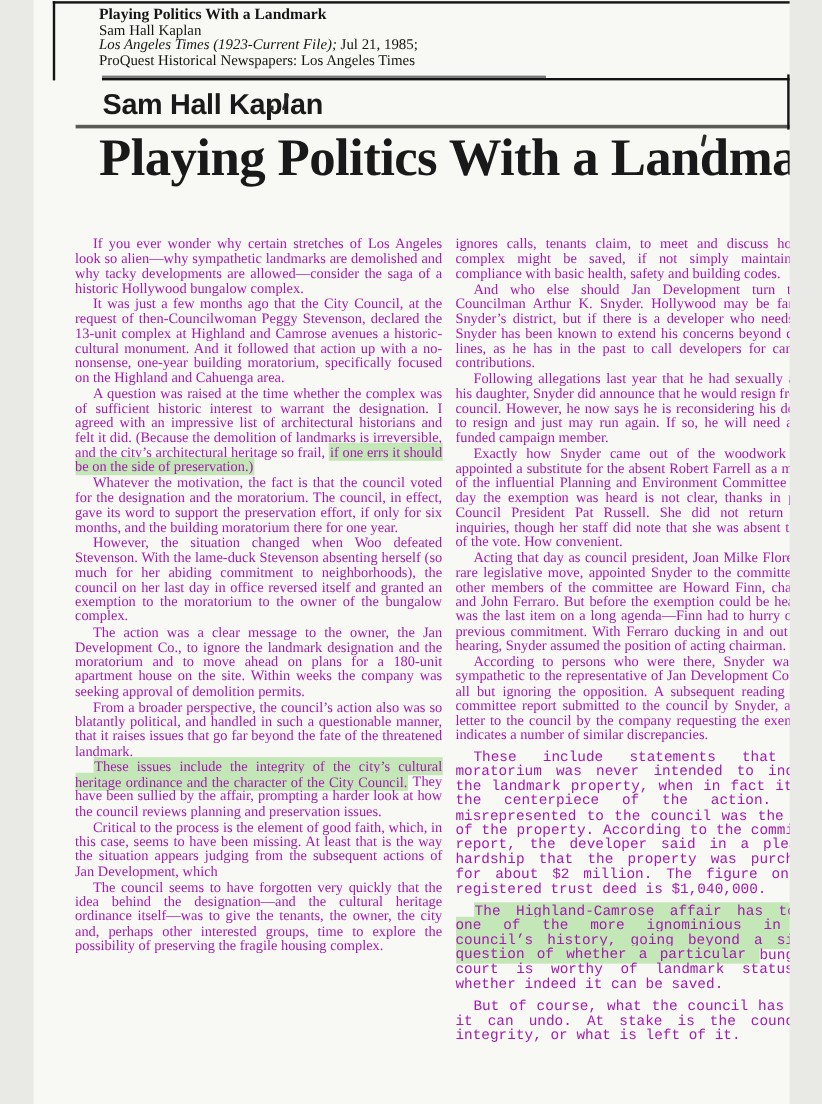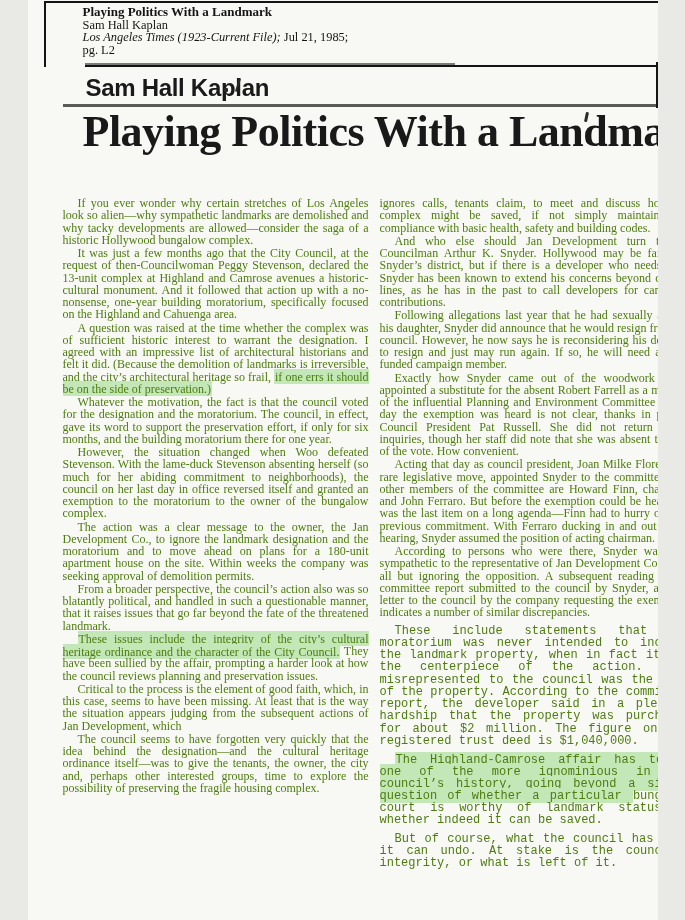--- a/index.html
+++ b/index.html
@@ -27,21 +27,21 @@
     position:absolute;top:106px;left:55px;width:610px;text-align:center;
     font-family:"Liberation Serif", serif;font-weight:bold;
     font-size:44px;line-height:52px;letter-spacing:-0.5px;color:#191919;
     white-space:nowrap;
   }
   
   .columns{
     position:absolute;top:197px;left:35px;width:628px;
     display:flex;gap:11px;
   }
-  .col{font-size:12px;line-height:12.25px;text-align:justify;color:#4d7c0f;}
+  .col{font-size:12px;line-height:12.25px;text-align:justify;color:#a21caf;}
   .col.left{width:306px;}
   .col.right{width:311px;}
   .col p{margin:0 0 1px 0;text-indent:15px;}
   .col p.cont{text-indent:0;}
   .col p.gap{margin-top:6px;font-family:Liberation Mono, monospace;}
   .col mark{background:var(--hl,#c3e7b6);color:inherit;padding:0.5px 1px;}
   
   .pen{position:absolute;background:#2a2a2a;border-radius:1px;}
 </style>
 </head>
@@ -49,21 +49,21 @@
 
 <div class="page">
 
   <div class="rule" style="left:16px;top:1px;width:669px;height:2px;"></div>
   <div class="rule" style="left:16px;top:1px;width:2px;height:66px;"></div>
 
   <div class="meta">
     <div class="m-title">Playing Politics With a Landmark</div>
     <div>Sam Hall Kaplan</div>
     <div><span class="m-italic">Los Angeles Times (1923-Current File);</span><span> Jul 21, 1985;</span></div>
-    <div>pg. L2</div>
+    <div>ProQuest Historical Newspapers: Los Angeles Times</div>
   </div>
 
   <div class="rule" style="left:57px;top:65px;width:577px;height:2px;"></div>
   <div class="rule" style="left:57px;top:63px;width:370px;height:3px;opacity:.55;"></div>
 
   <div class="byline">Sam Hall Kaplan</div>
 
   <div class="rule gray" style="left:35px;top:104px;width:596px;height:3px;"></div>
   <div class="rule" style="left:628px;top:62px;width:6px;height:46px;"></div>
   <div class="rule gray" style="left:681px;top:62px;width:2px;height:50px;"></div>

